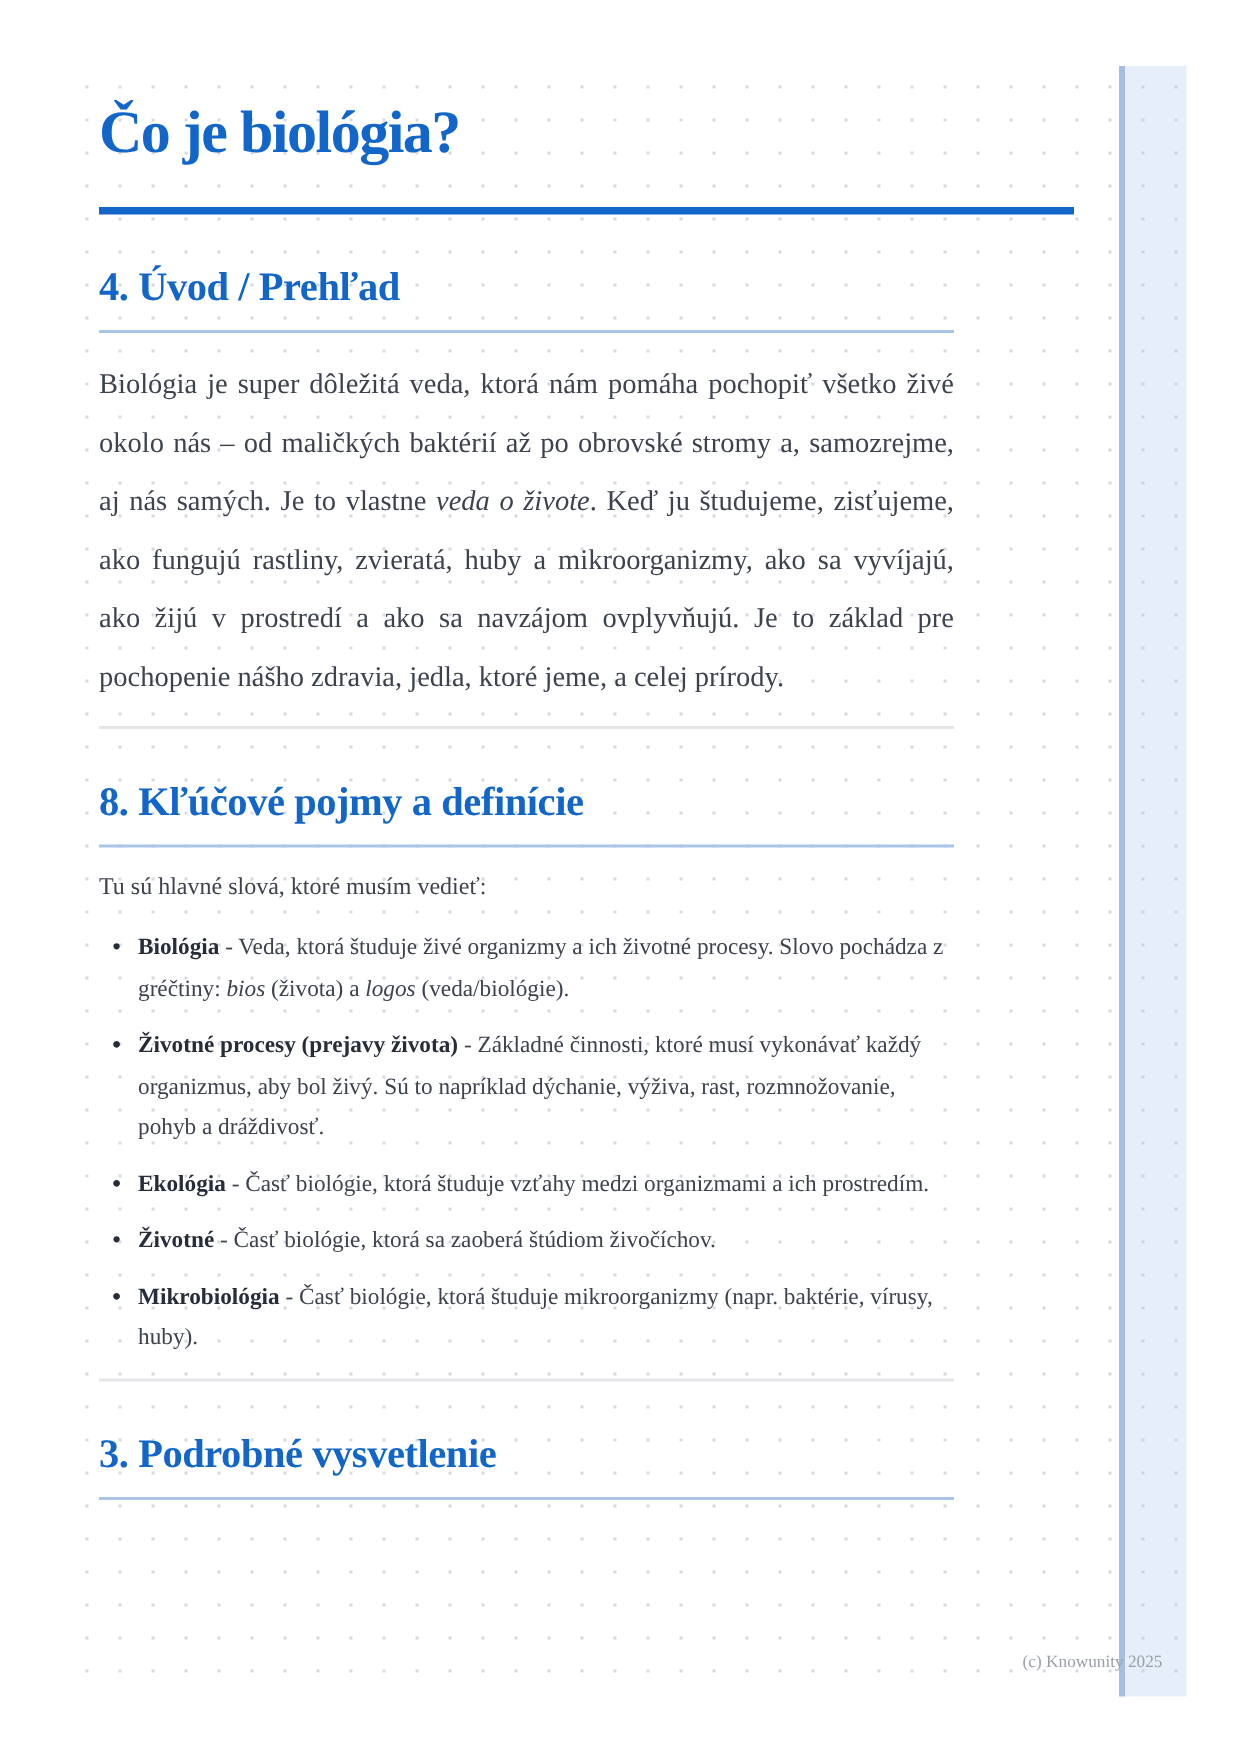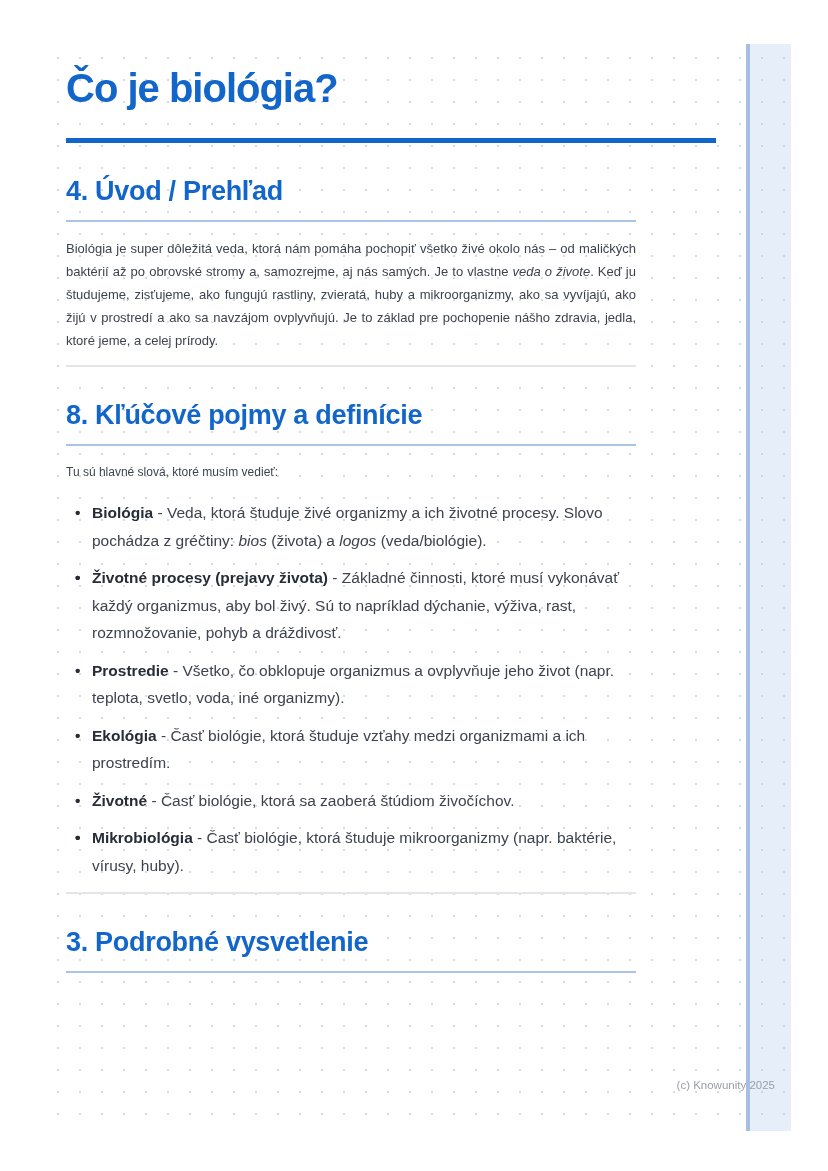--- a/index.html
+++ b/index.html
@@ -13,21 +13,21 @@
     --margin_strip:rgba(180,205,238,0.35);
     --footer_text:#9ba0a8;
     --page_bg:#ffffff;
   }
   html,body{margin:0;padding:0;background:#fff;}
   .canvas{
     position:relative;
     width:828px;height:1171px;
     background:var(--page_bg);
     overflow:hidden;
-    font-family:Liberation Sans, sans-serif;
+    font-family:Liberation Serif, serif;
   }
   .dot-area{
     position:absolute;left:44px;top:44px;width:747px;height:1087px;
     background-image:radial-gradient(circle,var(--dot) 1.1px,rgba(0,0,0,0) 1.3px);
     background-size:22px 22px;
     background-position:3px 3px;
   }
   .margin-line{
     position:absolute;left:702px;top:0;width:4px;height:100%;
     background:var(--margin_line);
@@ -55,26 +55,26 @@
     font-size:27px;line-height:33px;font-weight:700;
     letter-spacing:-0.3px;
     color:var(--accent);
   }
   .heading-underline{
     margin-top:12px;width:570px;height:2px;
     background:var(--heading_underline);
   }
   .body-par{
     margin:15px 0 0 0;
-    font-size:13px;line-height:23px;
+    font-size:19px;line-height:39px;
     text-align:justify;
   }
   .intro-line{
     margin:12px 0 0 0;
-    font-size:12px;line-height:29px;
+    font-size:16px;line-height:29px;
   }
   .divider{
     margin-top:13px;width:570px;height:2px;
     background:var(--divider);
   }
   ul.key-terms{
     list-style:none;
     margin:12px 0 0 0;padding:0;
     font-size:15.5px;line-height:27.5px;
   }
@@ -84,21 +84,21 @@
     margin-top:10px;
   }
   ul.key-terms li:first-child{margin-top:0;}
   ul.key-terms .marker{
     position:absolute;left:9px;top:0;
     color:var(--term);
     font-weight:700;
   }
   ul.key-terms b{color:var(--term);font-weight:700;}
   .footer-note{
-    position:absolute;top:1078px;right:53px;
+    position:absolute;top:1101px;right:53px;
     font-size:11.5px;line-height:15px;
     color:var(--footer_text);
     z-index:3;
     white-space:nowrap;
   }
   i{font-style:italic;}
 </style>
 </head>
 <body>
 
@@ -134,21 +134,20 @@
         </li>
         <li>
           <span class="marker">•</span>
         </li>
         <li>
           <span class="marker">•</span>
           <span><b>Životné procesy (prejavy života)</b><span> - Základné činnosti, ktoré musí vykonávať každý organizmus, aby bol živý. Sú to napríklad dýchanie, výživa, rast, rozmnožovanie, pohyb a dráždivosť.</span></span>
         </li>
         <li>
           <span class="marker">•</span>
-          <span><b>Prostredie</b><span> - Všetko, čo obklopuje organizmus a ovplyvňuje jeho život (napr. teplota, svetlo, voda, iné organizmy).</span></span>
         </li>
         <li>
           <span class="marker">•</span>
           <span><b>Ekológia</b><span> - Časť biológie, ktorá študuje vzťahy medzi organizmami a ich prostredím.</span></span>
         </li>
         <li>
           <span class="marker">•</span>
           <span><b>Životné</b><span> - Časť biológie, ktorá sa zaoberá štúdiom živočíchov.</span></span>
         </li>
         <li>

